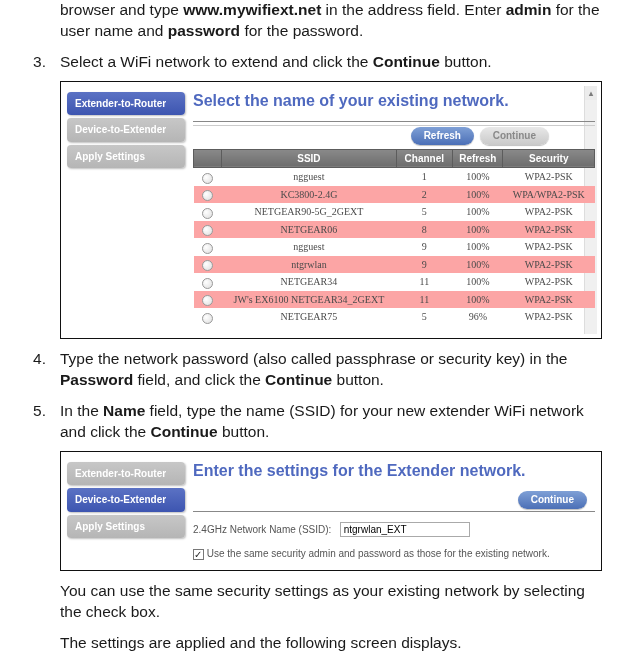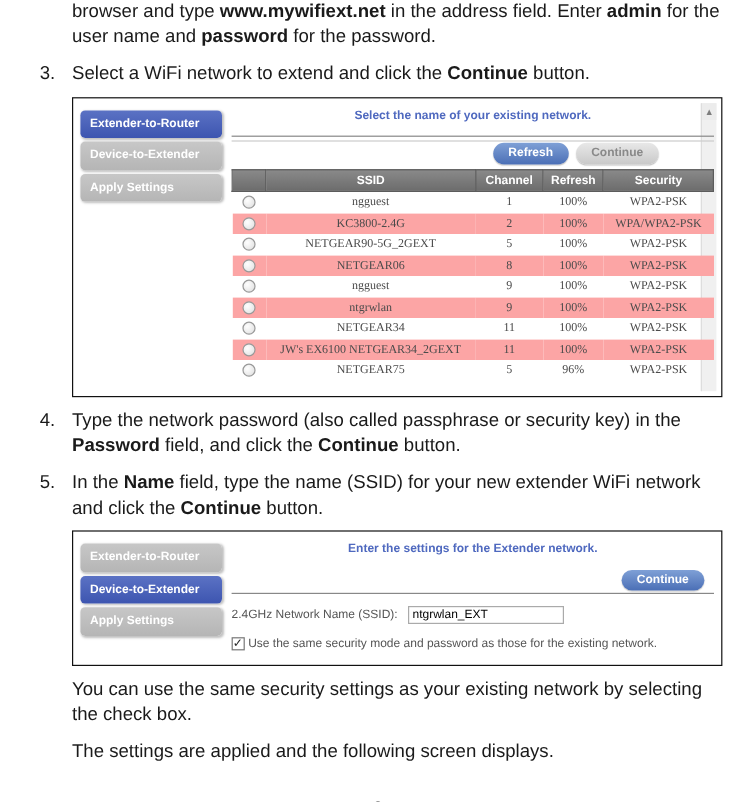--- a/index.html
+++ b/index.html
@@ -41,23 +41,22 @@
       background: linear-gradient(#c7c7c7,#b5b5b5);
       box-shadow: 1px 1px 2px rgba(0,0,0,.25);
     }
     .tab.active {
       background: linear-gradient(#5b72c4,#3d55b0);
     }
     .pane { flex: 1; padding-top: 2px; position: relative; }
     .pane-title {
       color: #4f69bf;
       font-weight: bold;
-      font-size: 10px;
+      font-size: 16px;
       margin-bottom: 10px;
-      text-align: center;
     }
     .hr1 { border: none; border-top: 1px solid #888; margin: 2px 0 3px; }
     .hr2 { border: none; border-top: 1px solid #ccc; margin: 0 0 1px; }
     .btnrow { text-align: right; padding-right: 46px; }
     .pill {
       display: inline-block;
       padding: 2px 13px;
       font-size: 10px;
       font-weight: bold;
       border-radius: 9px;
@@ -281,21 +280,21 @@
       <div class="btnrow">
         <span class="pill continue-on">Continue</span>
       </div>
       <hr class="hr1">
       <div class="fieldrow">
         <span>2.4GHz Network Name (SSID):</span>&nbsp;&nbsp;
         <input type="text" value="ntgrwlan_EXT" style="">
       </div>
       <div class="fieldrow">
         <span class="chk"></span>
-        <span>Use the same security mode and password as those for the existing network.</span>
+        <span>Use the same security admin and password as those for the existing network.</span>
       </div>
     </div>
   </div>
 </div>
 
 <p class="post-para">You can use the same security settings as your existing network by selecting the check box.</p>
 <p class="post-para">The settings are applied and the following screen displays.</p>
 
 <div class="pagenum">8</div>
 

